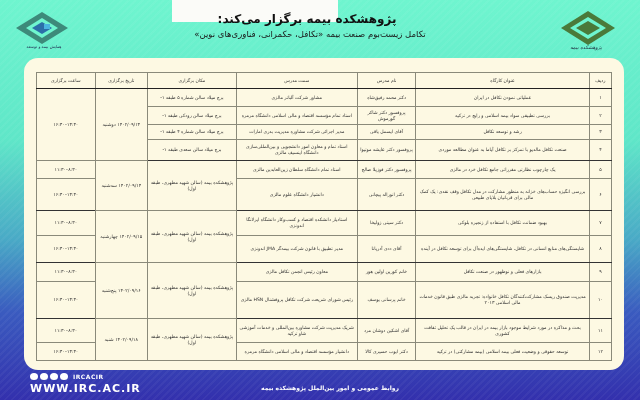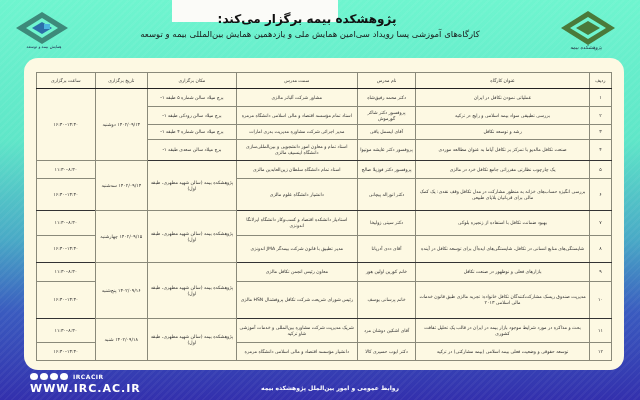--- a/index.html
+++ b/index.html
@@ -33,21 +33,21 @@
   .footer-text{position:absolute;left:180px;top:384px;width:300px;text-align:center;color:#fff;font-size:6px;font-weight:bold;direction:rtl;}
 </style>
 </head>
 <body>
 
 <div class="bg-stripes"></div>
 
 <div class="title-band"></div>
 <div class="title-main">پژوهشکده بیمه برگزار می‌کند:</div>
 <div class="subtitle">
-  <div>کارگاه‌های آموزشی پسا رویداد سی‌امین همایش ملی و یازدهمین همایش بین‌المللی بیمه و توسعه</div>
+  <div>تکامل زیست‌بوم صنعت بیمه «تکافل، حکمرانی، فناوری‌های نوین»</div>
 </div>
 
 <svg class="logo-left" viewBox="0 0 56 36">
   <polygon points="28,2 54,18 28,34 2,18" fill="#3d8a7a"></polygon>
   <polygon points="28,8 44,18 28,28 12,18" fill="#6ff5cf"></polygon>
   <polygon points="28,12 38,18 28,24 18,18" fill="#2b6fa8"></polygon>
   <rect x="30" y="14" width="6" height="5" fill="#4ab5e0"></rect>
 </svg>
 <div class="logo-left-caption">همایش بیمه و توسعه</div>
 

